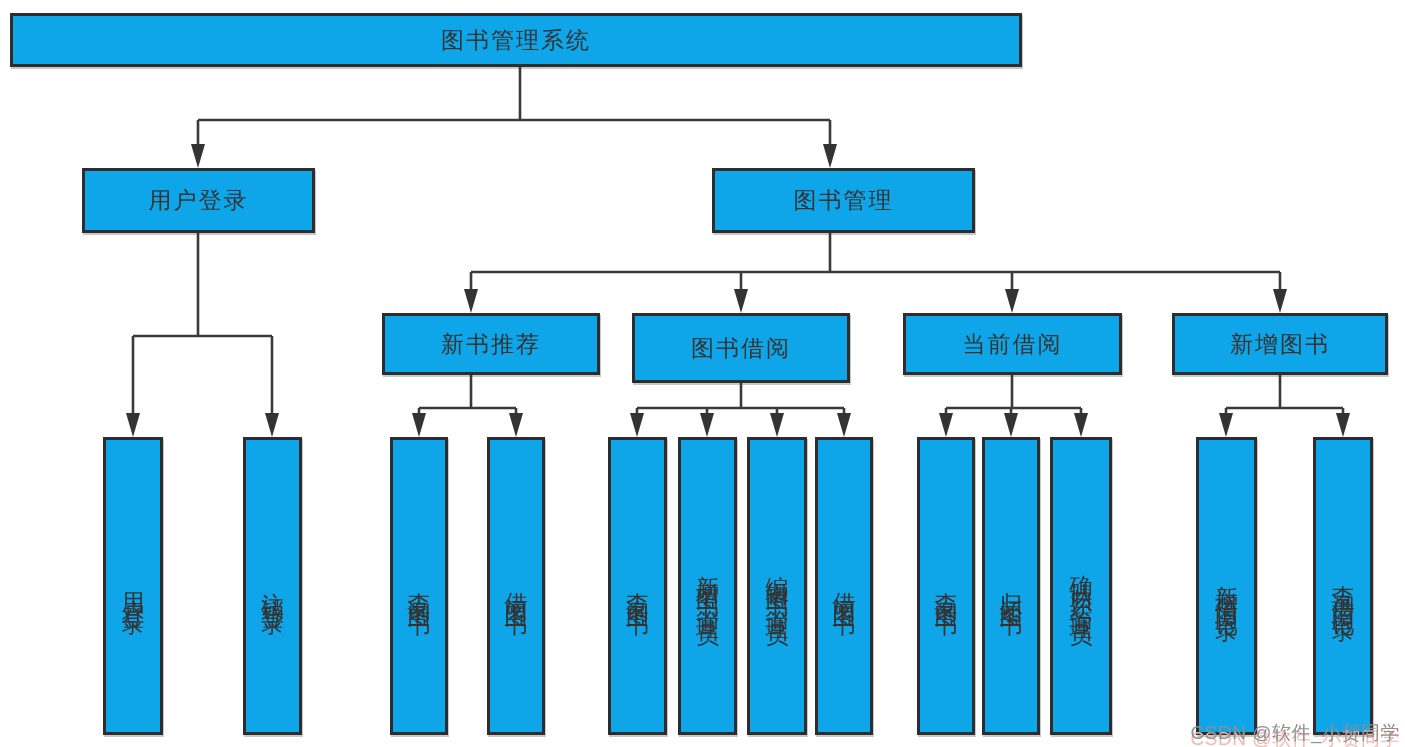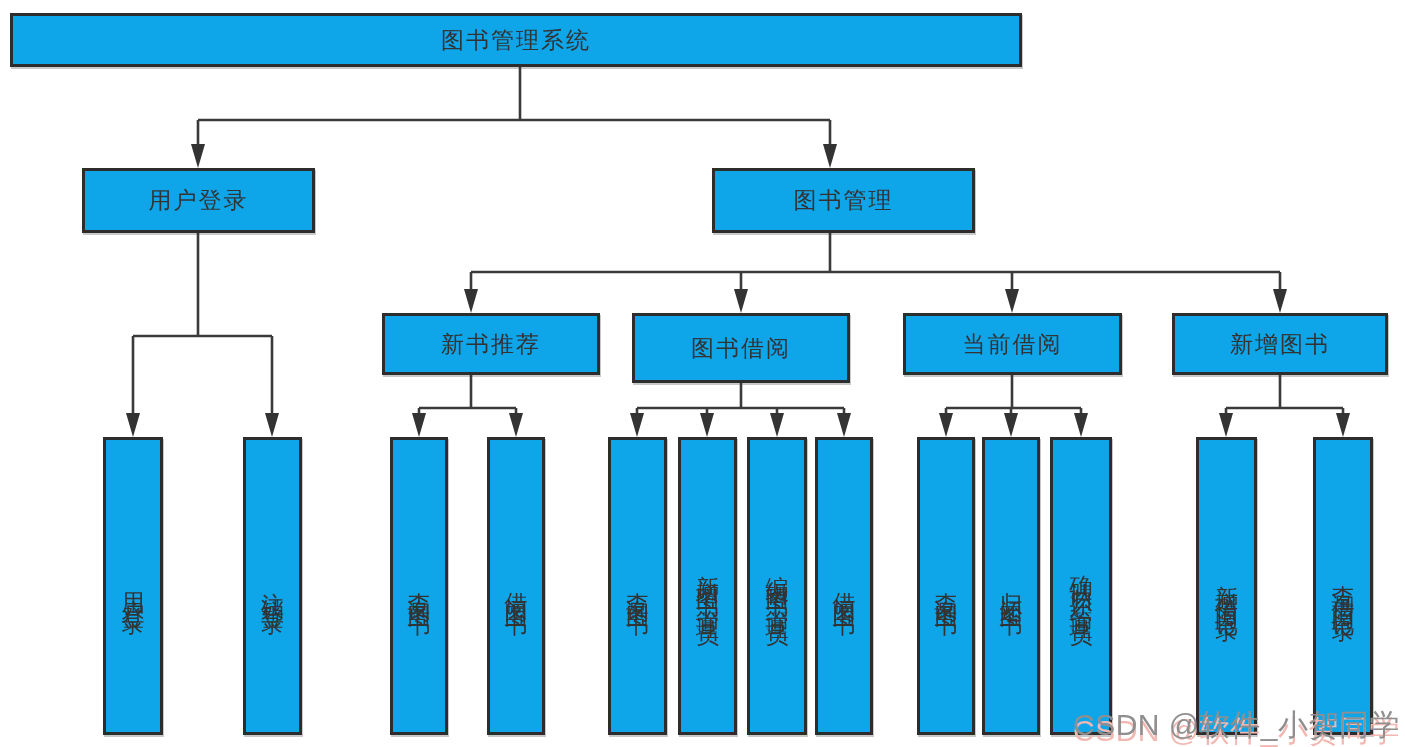--- a/index.html
+++ b/index.html
@@ -27,21 +27,21 @@
   .vnode{
     writing-mode:vertical-rl;
     letter-spacing:7px;
     line-height:1;
     padding-top:4px;
   }
   .watermark{
     position:absolute;
     right:5px;
     bottom:1px;
-    font-size:30px;
+    font-size:19px;
     letter-spacing:0.5px;
     color:#8f8f8f;
     text-shadow:0 6px 0 #f3b7b2;
     white-space:nowrap;
   }
 </style>
 </head>
 <body>
 
 <div id="stage">

